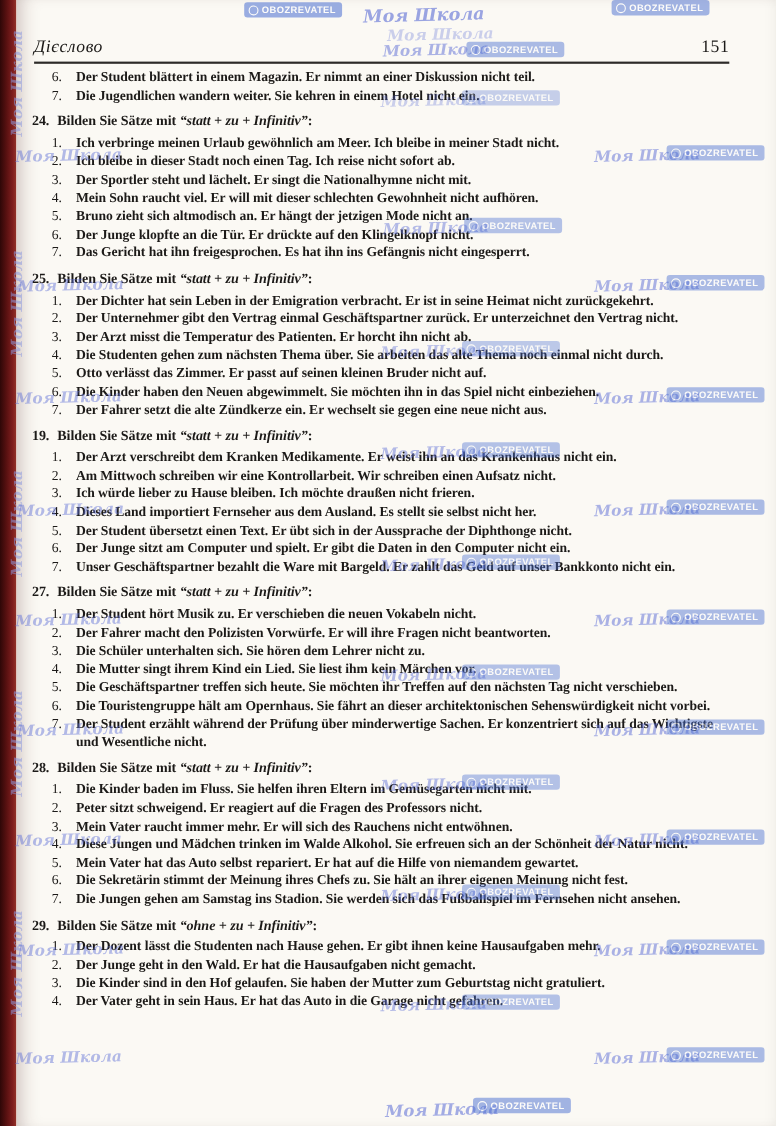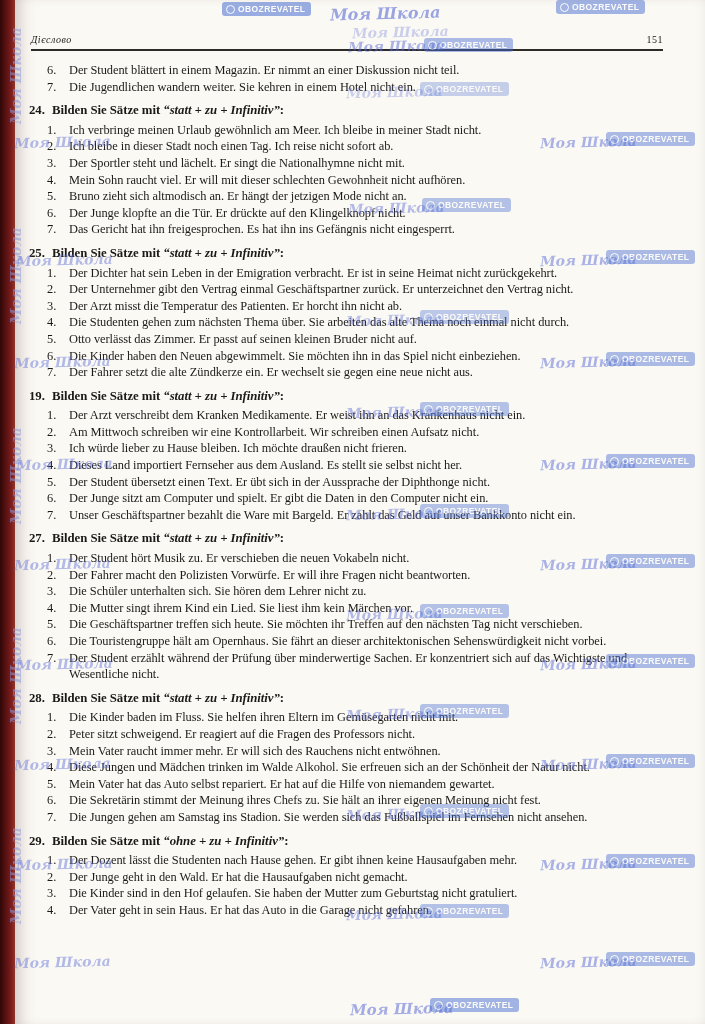--- a/index.html
+++ b/index.html
@@ -14,31 +14,31 @@
   }
   .page{
     position:absolute;left:15px;top:0;right:0;bottom:0;
     background:#fbf9f4;color:#1c1a18;
     box-shadow:inset 14px 0 18px -12px rgba(70,25,25,.30), inset -6px 0 14px -8px rgba(0,0,0,.08);
   }
   header{
     position:absolute;top:34px;left:16px;right:42px;
     display:flex;justify-content:space-between;align-items:flex-end;
     border-bottom:2px solid #2d2b28;padding-bottom:4px;
-    font-size:10px;
+    font-size:16px;
   }
   .section-title{font-style:italic;letter-spacing:.5px;}
   .page-number{letter-spacing:.5px;}
   .content{
     position:absolute;top:62px;left:30px;right:36px;
     font-size:12.4px;line-height:16.6px;letter-spacing:-0.05px;
   }
   .item{display:flex;}
   .item .num{flex:0 0 16px;margin-right:6px;padding-left:2px;}
-  .item .txt{flex:1;}
+  .item .txt{flex:1;font-weight:bold;}
   .ex-heading{font-weight:700;font-size:12.8px;margin:7px 0 3px -16px;}
   .ex-heading .hnum{margin-right:4px;}
   .ex-heading .hphrase{font-style:italic;}
   
   #wm-layer{position:absolute;inset:0;pointer-events:none;z-index:5;}
   .wm-text{
     position:absolute;white-space:nowrap;
     font-family:"DejaVu Serif", serif;font-style:italic;font-weight:700;
     color:#5b6cd6;transform:rotate(-1.5deg);
   }

